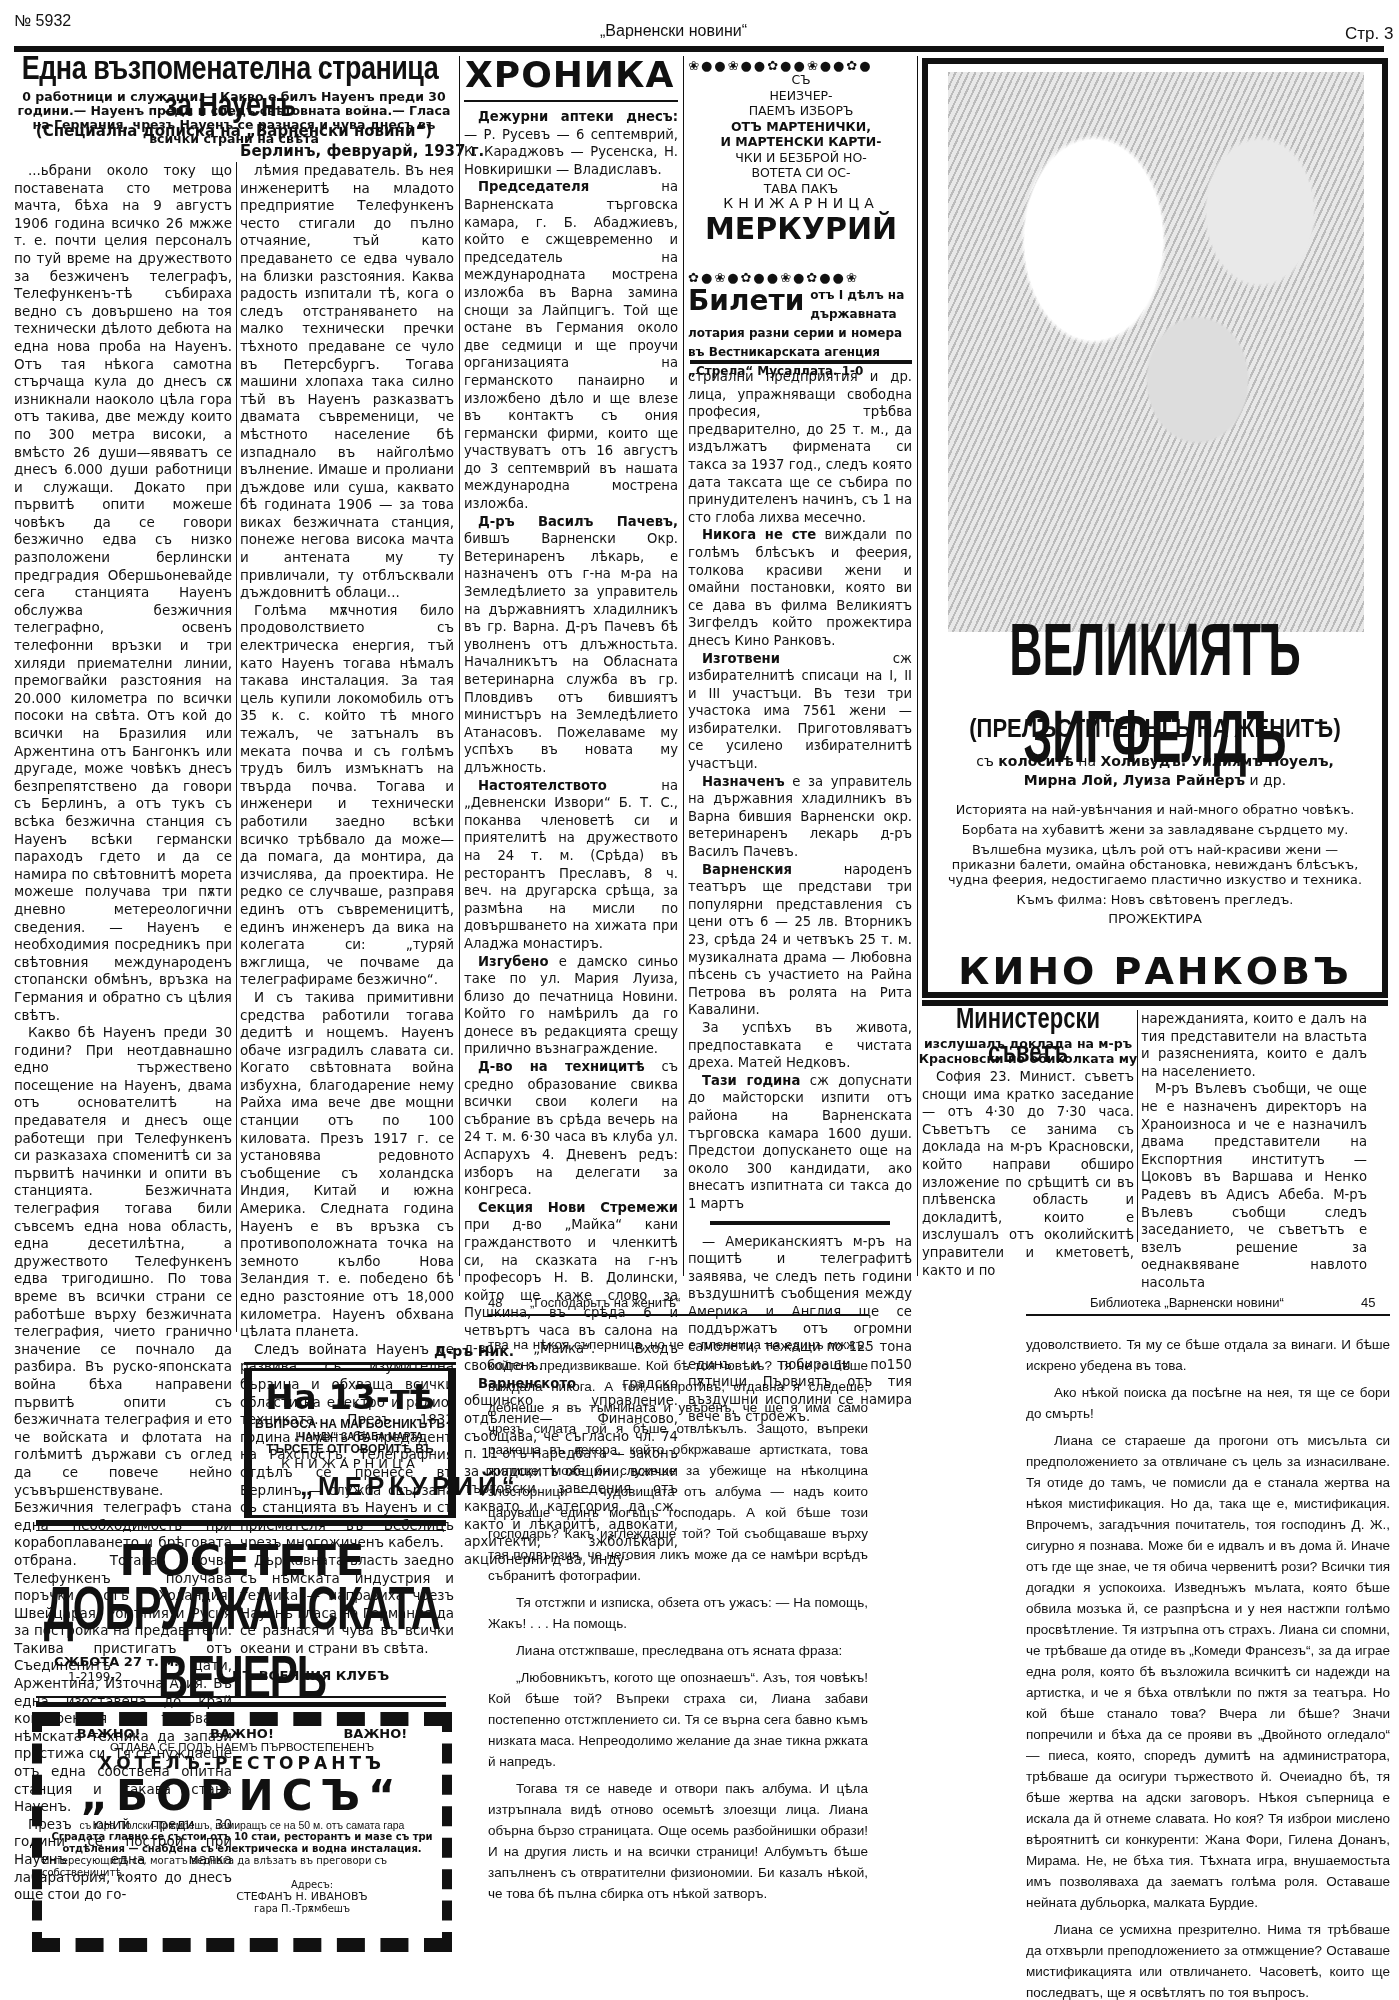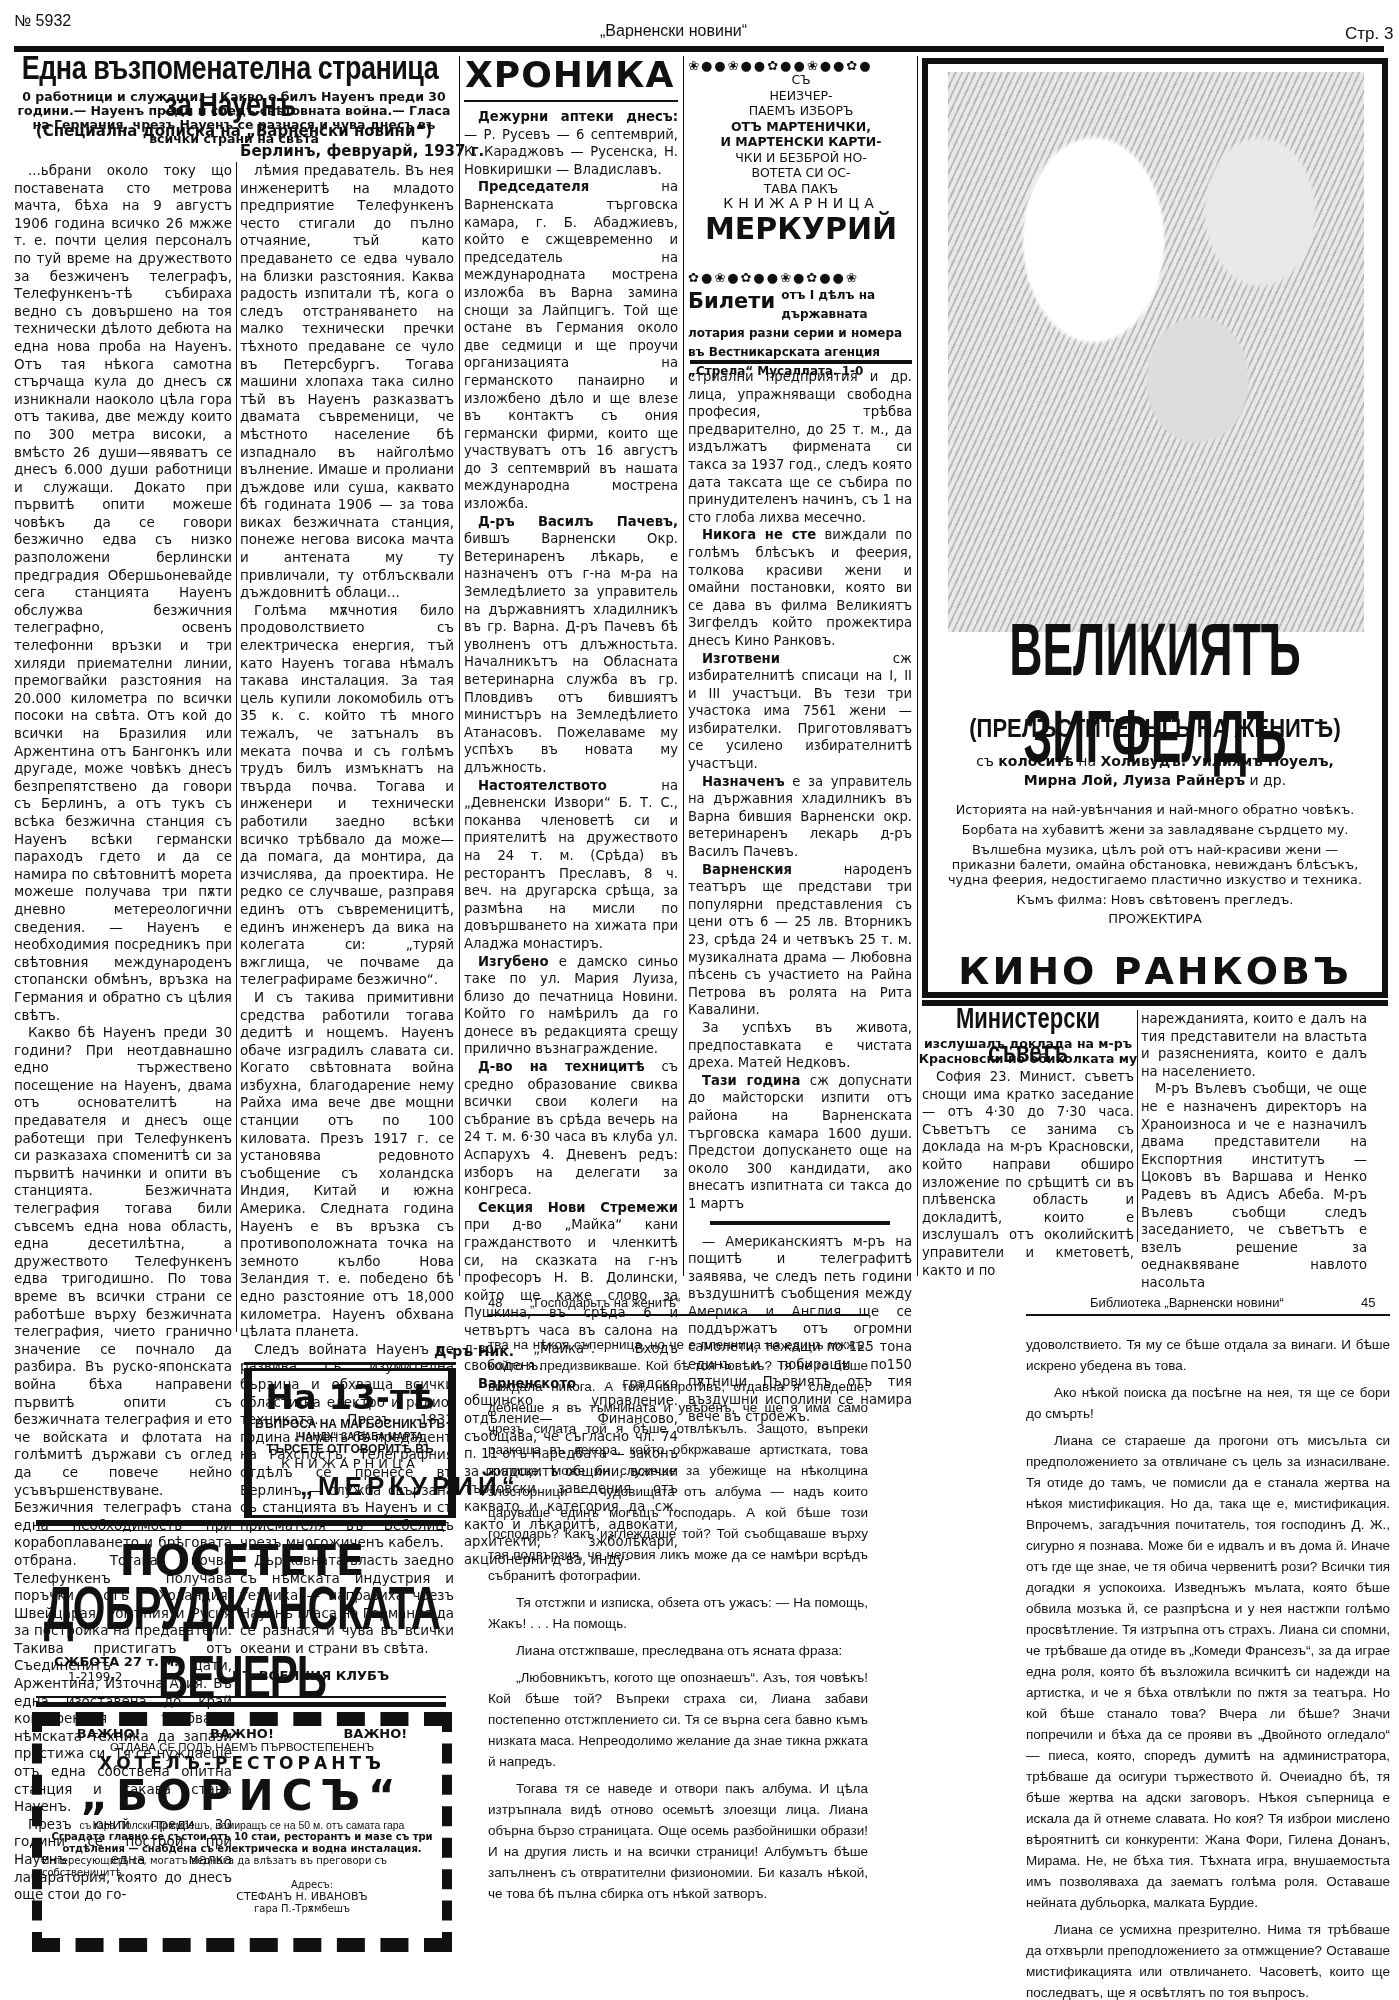--- a/index.html
+++ b/index.html
@@ -116,21 +116,21 @@
     <div style="font-weight:bold;">И МАРТЕНСКИ КАРТИ-</div>
     <div>ЧКИ И БЕЗБРОЙ НО-</div>
     <div>ВОТЕТА СИ ОС-</div>
     <div>ТАВА ПАКЪ</div>
     <div style="letter-spacing:5px;font-size:14px;">КНИЖАРНИЦА</div>
     <div style="font-size:30px;font-weight:bold;line-height:34px;">МЕРКУРИЙ</div>
   </div>
   <div class="dots" style="left:0;top:212px;width:226px;">✿●❀●✿●●❀●✿●●❀</div>
 </div>
 <div class="abs" style="left:688px;top:284px;width:226px;">
-  <span style="font-size:21px;font-weight:bold;float:left;margin-right:6px;line-height:34px;">Билети</span>
+  <span style="font-size:28px;font-weight:bold;float:left;margin-right:6px;line-height:34px;">Билети</span>
   <span style="font-size:12px;font-weight:bold;line-height:14.5px;">отъ I дѣлъ на държавната лотария разни серии и номера въ Вестникарската агенция „Стрела“ Мусаллата. 1-0</span>
 </div>
 <div class="rule" style="left:690px;top:360px;width:222px;height:4px;"></div>
 
 <div class="col" style="left:688px;top:368px;width:224px;font-size:13.2px;">
   <p style="text-indent:0;">стриални предприятия и др. лица, упражняващи свободна професия, трѣбва предварително, до 25 т. м., да издължатъ фирмената си такса за 1937 год., следъ която дата таксата ще се събира по принудителенъ начинъ, съ 1 на сто глоба лихва месечно.</p>
   <p><b>Никога не сте</b> <span>виждали по голѣмъ блѣсъкъ и феерия, толкова красиви жени и омайни постановки, която ви се дава въ филма Великиятъ Зигфелдъ който прожектира днесъ Кино Ранковъ.</span></p>
   <p><b>Изготвени</b> <span>сж избирателнитѣ списаци на I, II и III участъци. Въ тези три участока има 7561 жени — избирателки. Приготовляватъ се усилено избирателнитѣ участъци.</span></p>
   <p><b>Назначенъ</b> <span>е за управитель на държавния хладилникъ въ Варна бившия Варненски окр. ветеринаренъ лекарь д-ръ Василъ Пачевъ.</span></p>
   <p><b>Варненския</b> <span>народенъ театъръ ще представи три популярни представления съ цени отъ 6 — 25 лв. Вторникъ 23, срѣда 24 и четвъкъ 25 т. м. музикалната драма — Любовна пѣсень съ участието на Райна Петрова въ ролята на Рита Кавалини.</span></p>

